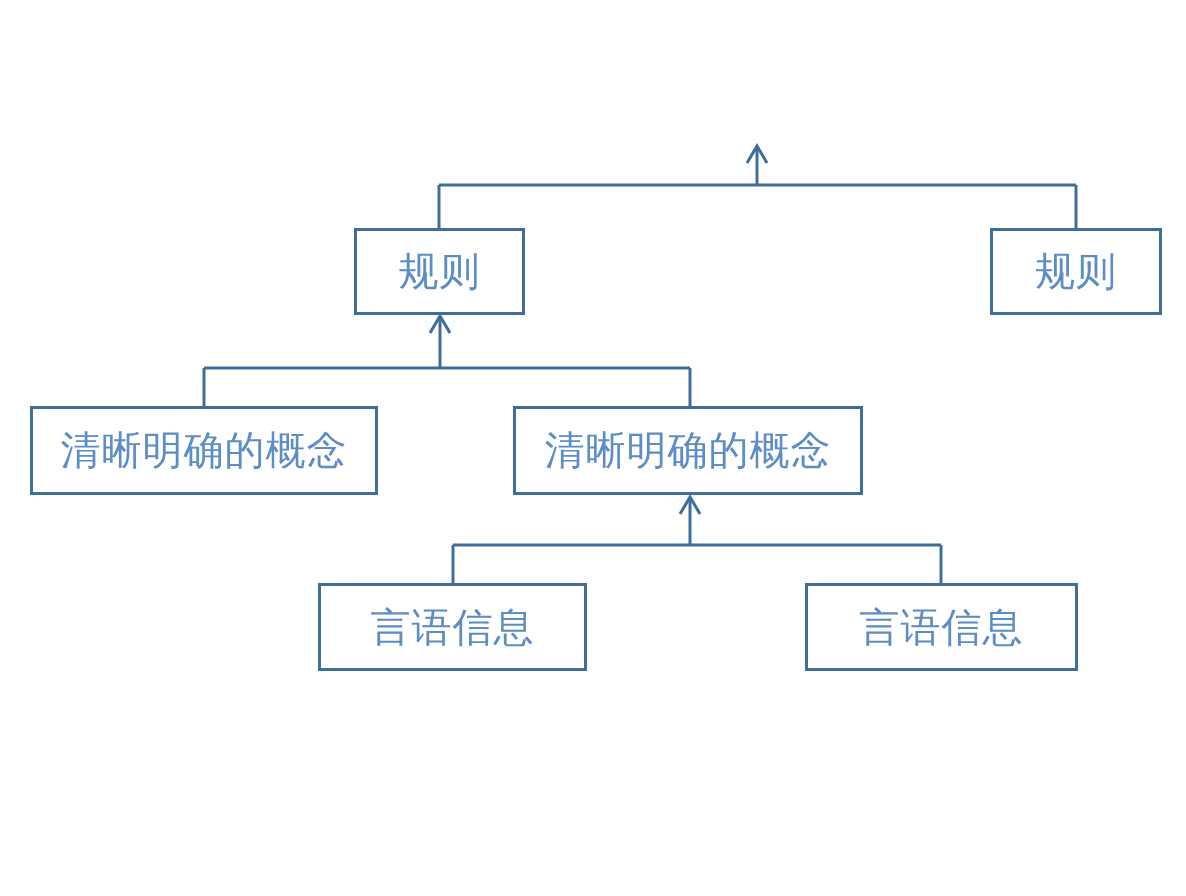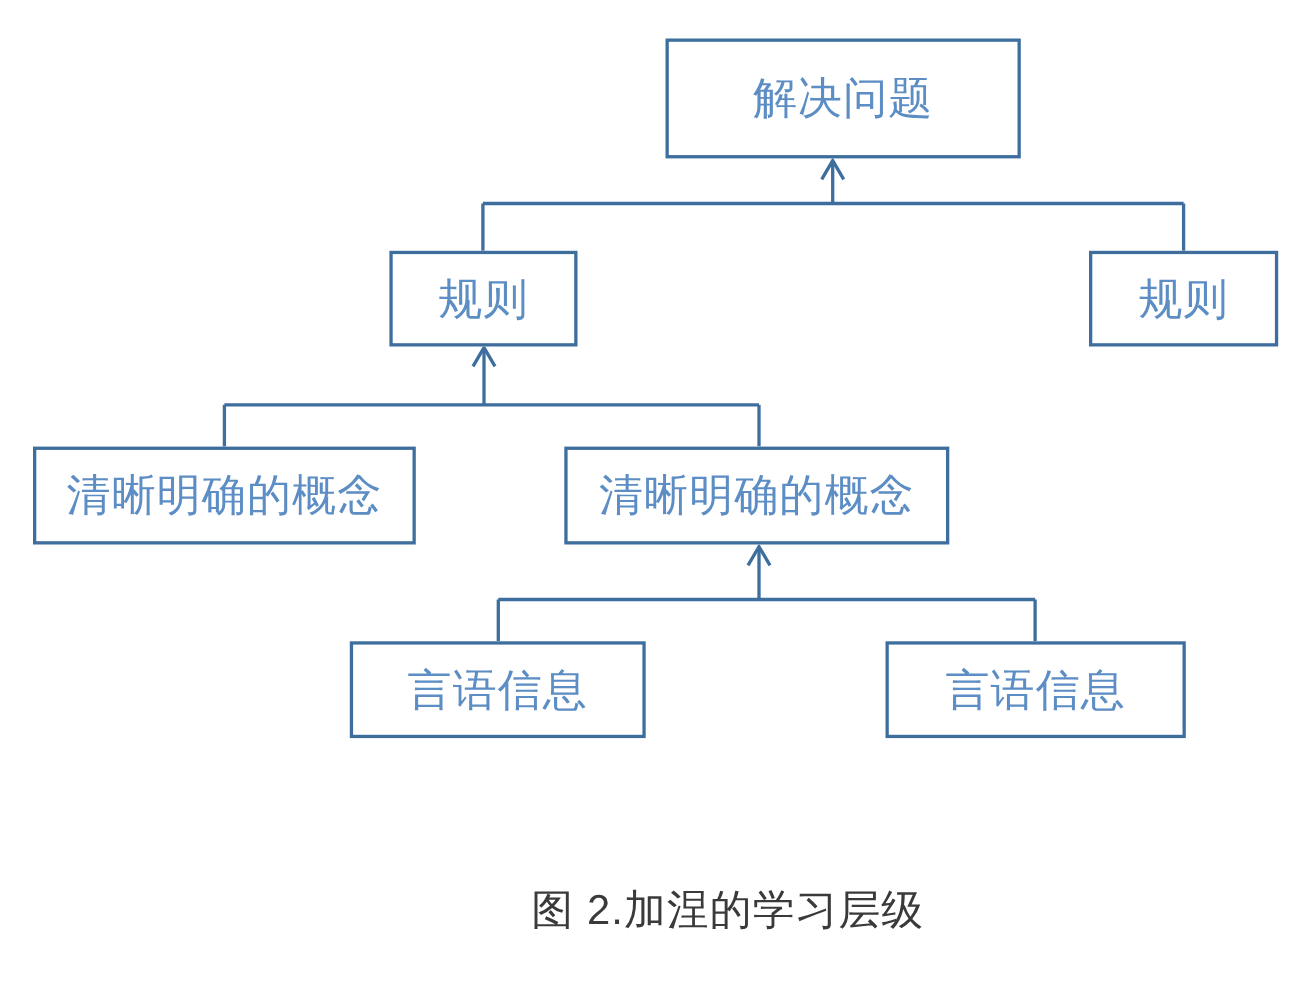--- a/index.html
+++ b/index.html
@@ -83,23 +83,20 @@
 
     <g>
       <path d="M453,545 H941"></path>
       <path d="M453,545 V583"></path>
       <path d="M941,545 V583"></path>
       <path d="M690,545 V499"></path>
       <path d="M680,514 L690,497 L700,514"></path>
     </g>
   </svg>
 
-  <div class="node node-root">
-    <span>解决问题</span>
-  </div>
 
   <div class="node node-rule-l">
     <span>规则</span>
   </div>
 
   <div class="node node-rule-r">
     <span>规则</span>
   </div>
 
   <div class="node node-con-l">
@@ -111,15 +108,14 @@
   </div>
 
   <div class="node node-verb-l">
     <span>言语信息</span>
   </div>
 
   <div class="node node-verb-r">
     <span>言语信息</span>
   </div>
 
-  <div class="caption">图 2.加涅的学习层级</div>
 
 </div>
 
 </body></html>

